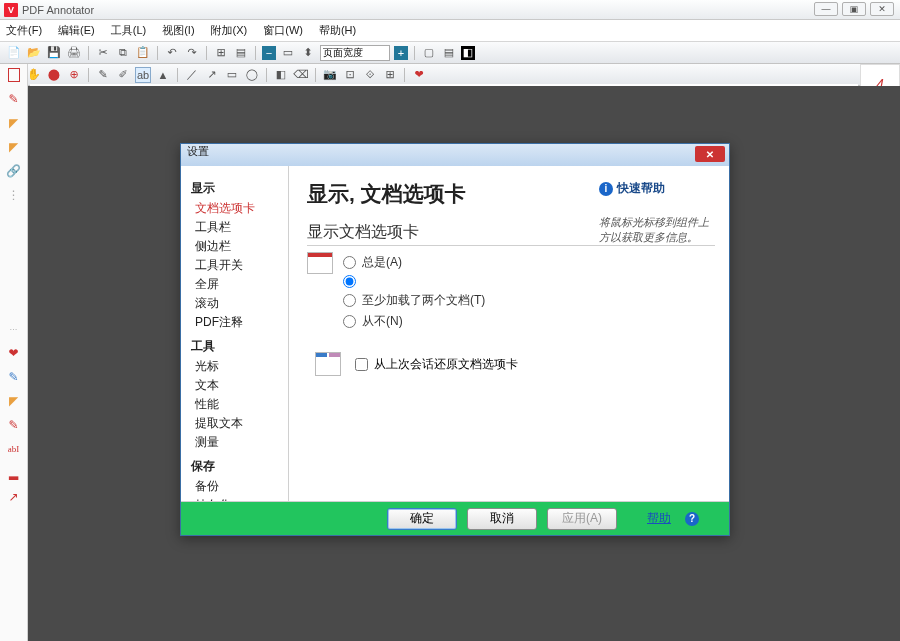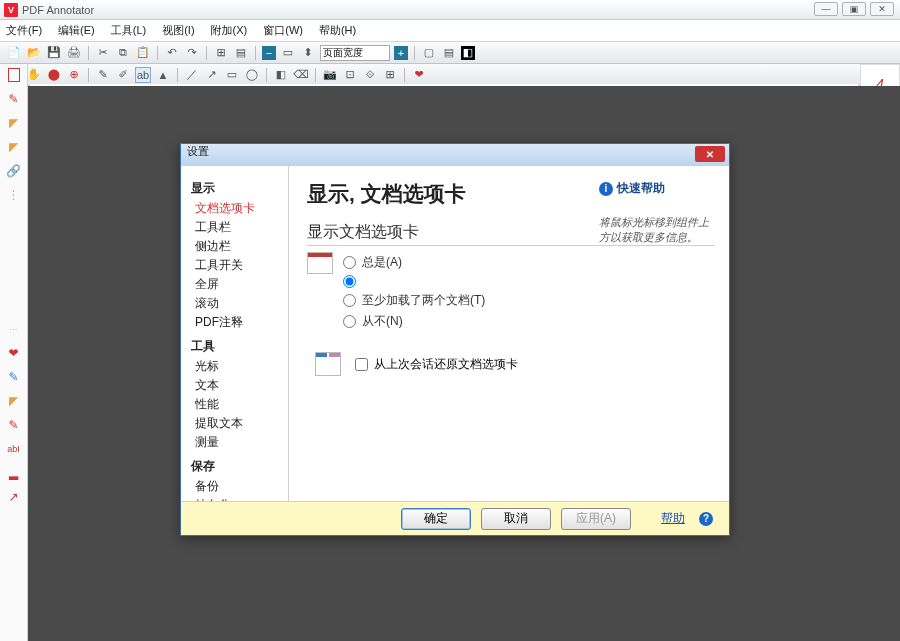--- a/index.html
+++ b/index.html
@@ -42,21 +42,21 @@
 .icon-box2::before{content:"";position:absolute;left:0;top:0;right:55%;height:4px;background:#3a7bc8;}
 .icon-box2::after{content:"";position:absolute;right:0;top:0;left:55%;height:4px;background:#c08ab8;}
 .field-row { display:flex;align-items:center;gap:10px;padding:8px 0 6px 40px;font-size:12px;}
 .select-box { width:90px;height:18px;border:1px solid #999;background:#fff;display:flex;align-items:center;padding:0 4px;font-size:11px;position:relative;}
 .select-box::after{content:"▾";position:absolute;right:2px;top:0;width:14px;text-align:center;border-left:1px solid #ccc;font-size:10px;color:#555;}
 .group2 { margin-top:14px;}
 .help-col { position:absolute; right:10px; top:14px; width:120px;}
 .help-title { font-weight:bold;font-size:12px;color:#1a4a8a;display:flex;align-items:center;gap:4px;}
 .help-text { font-size:11px;color:#555;margin-top:18px;line-height:1.4;font-style:italic;}
 .help-ico { width:14px;height:14px;border-radius:50%;background:#1a66c9;color:#fff;display:inline-flex;align-items:center;justify-content:center;font-size:10px;font-weight:bold;}
-.dlg-footer { height:34px;border-top:1px solid #d0d0d0;background:#fef9c3;display:flex;align-items:center;justify-content:flex-end;gap:10px;padding:0 16px;}
+.dlg-footer { height:34px;border-top:1px solid #d0d0d0;background:#22c55e;display:flex;align-items:center;justify-content:flex-end;gap:10px;padding:0 30px;}
 .dlg-btn { min-width:70px;height:22px;border:1px solid #8a8a8a;background:linear-gradient(#fdfdfd,#e1e1e1);border-radius:3px;font-size:12px;display:flex;align-items:center;justify-content:center;cursor:pointer;}
 .dlg-btn.primary { border-color:#3a7bc8;box-shadow:0 0 0 1px #9cc4ee inset;}
 .dlg-btn.disabled { color:#999;text-align:right;}
 .help-link { color:#1a4fbd;text-decoration:underline;font-size:12px;margin-left:20px;}
 .chk-row { display:flex;align-items:center;gap:6px;padding:6px 0 6px 8px;font-size:12px;}
 </style>
 </head>
 <body>
 
 <div class="titlebar">
@@ -149,21 +149,21 @@
   <div class="pal-item" style="color:#e9a040;">◤</div>
   <div class="pal-item" style="color:#e9a040;">◤</div>
   <div class="pal-item" style="color:#7fa8cc;">🔗</div>
   <div class="pal-item" style="color:#aaa;">⋮</div>
   <div style="flex:0 0 100px"></div>
   <div class="pal-item" style="color:#aaa;font-size:8px;">···</div>
   <div class="pal-item" style="color:#c33;">❤</div>
   <div class="pal-item" style="color:#3a7bc8;">✎</div>
   <div class="pal-item" style="color:#e9a040;">◤</div>
   <div class="pal-item" style="color:#c33;">✎</div>
-  <div class="pal-item" style="color:#c33;font-size:9px;">abI</div>
+  <div class="pal-item" style="color:#c33;font-size:9px;font-family:Liberation Serif, serif;">abI</div>
   <div class="pal-item" style="color:#c33;">▂</div>
   <div class="pal-item" style="color:#c33;">↗</div>
 </div>
 
 <div class="dark-area"></div>
 
 <div class="dialog">
   <div class="dlg-title">
     <span>设置</span>
     <div class="dlg-close">✕</div>

